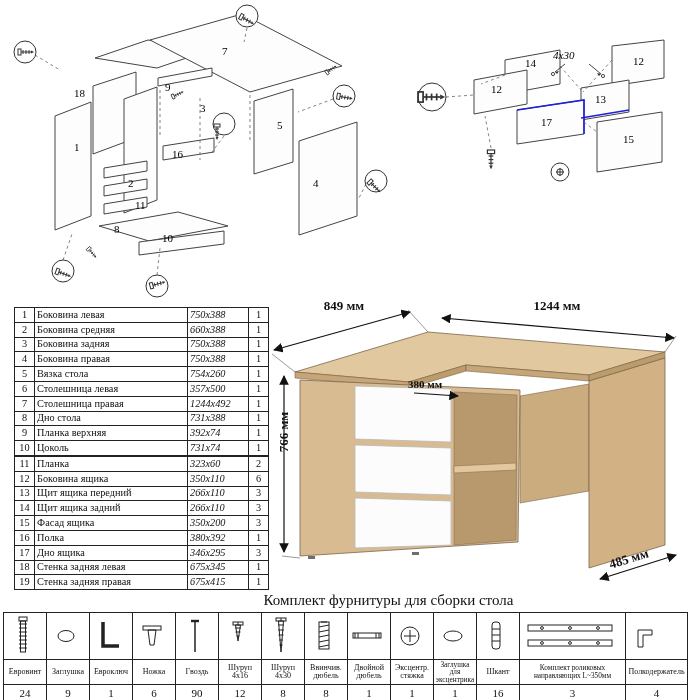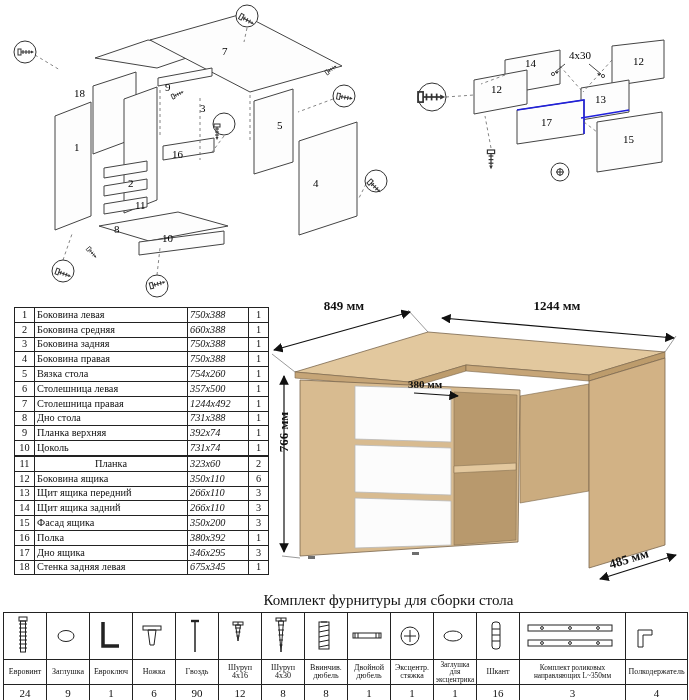--- a/index.html
+++ b/index.html
@@ -8,21 +8,21 @@
   .abs{position:absolute;}
   .num-label{position:absolute;font-size:11px;line-height:1;font-family:"Liberation Serif",serif;color:#000;}
   .dim{position:absolute;font-size:13px;font-weight:bold;white-space:nowrap;}
   .parts-table{position:absolute;left:14px;top:307px;border-collapse:collapse;font-size:10.3px;
                font-family:"Liberation Serif",serif;}
   .parts-table td{border:1px solid #222;padding:0 2px;height:13.8px;line-height:1;white-space:nowrap;}
   .parts-table td.n,.parts-table td.q{text-align:center;width:15px;}
   .parts-table td.s{width:56px;font-style:italic;}
   .parts-table td.nm{width:148px;}
   .parts-table tr.sep td{border-top:2px solid #222;}
-  .parts-table td.c{text-align:center;}
+  .parts-table td.c{text-align:left;}
   .hw-title{position:absolute;left:0;top:592px;width:689px;text-align:center;font-size:15px;padding-left:44px;}
   .hw-table{position:absolute;left:3px;top:612px;border-collapse:collapse;table-layout:fixed;
             font-family:"Liberation Serif",serif;}
   .hw-table td{border:1px solid #222;padding:0;text-align:center;vertical-align:middle;overflow:hidden;}
   .hw-table tr.icons td{height:46px;}
   .hw-table tr.names td{height:24px;font-size:8px;line-height:1.05;padding:0 1px;}
   .hw-table tr.names td.small{font-size:7.3px;text-align:center;}
   .hw-table tr.qtys td{height:15px;font-size:11px;}
   svg{display:block;}
 </style>
@@ -161,21 +161,21 @@
         <circle cx="148" cy="74" r="1.6"></circle>
         <circle cx="198" cy="76" r="1.6"></circle>
       </g>
     </svg>
     <span class="num-label" style="left:120px;top:58px;">14</span>
     <span class="num-label" style="left:228px;top:56px;">12</span>
     <span class="num-label" style="left:86px;top:84px;">12</span>
     <span class="num-label" style="left:190px;top:94px;">13</span>
     <span class="num-label" style="left:136px;top:117px;">17</span>
     <span class="num-label" style="left:218px;top:134px;">15</span>
-    <span class="num-label" style="left:164px;top:50px;">4x30</span>
+    <span class="num-label" style="left:148px;top:50px;font-style:italic;">4x30</span>
   </div>
 
   <table class="parts-table">
     <tbody>
       <tr>
           <td class="n">1</td>
           <td class="nm">Боковина левая</td>
           <td class="s">750x388</td>
           <td class="q">1</td>
         </tr>
@@ -272,20 +272,26 @@
       <tr>
           <td class="n">17</td>
           <td class="nm">Дно ящика</td>
           <td class="s">346x295</td>
           <td class="q">3</td>
         </tr>
       <tr>
           <td class="n">18</td>
           <td class="nm">Стенка задняя левая</td>
           <td class="s">675x345</td>
+          <td class="q">1</td>
+        </tr>
+      <tr>
+          <td class="n">19</td>
+          <td class="nm">Стенка задняя правая</td>
+          <td class="s">675x415</td>
           <td class="q">1</td>
         </tr>
     </tbody>
   </table>
 
   <div class="abs" style="left:262px;top:296px;width:427px;height:304px;">
     <svg width="427" height="304" viewBox="0 0 427 304">
       <defs>
         <marker id="ar" viewBox="0 0 10 10" refX="9" refY="5" markerWidth="8" markerHeight="8" orient="auto-start-reverse">
           <path d="M0,0 L10,5 L0,10 z" fill="#111"></path>

